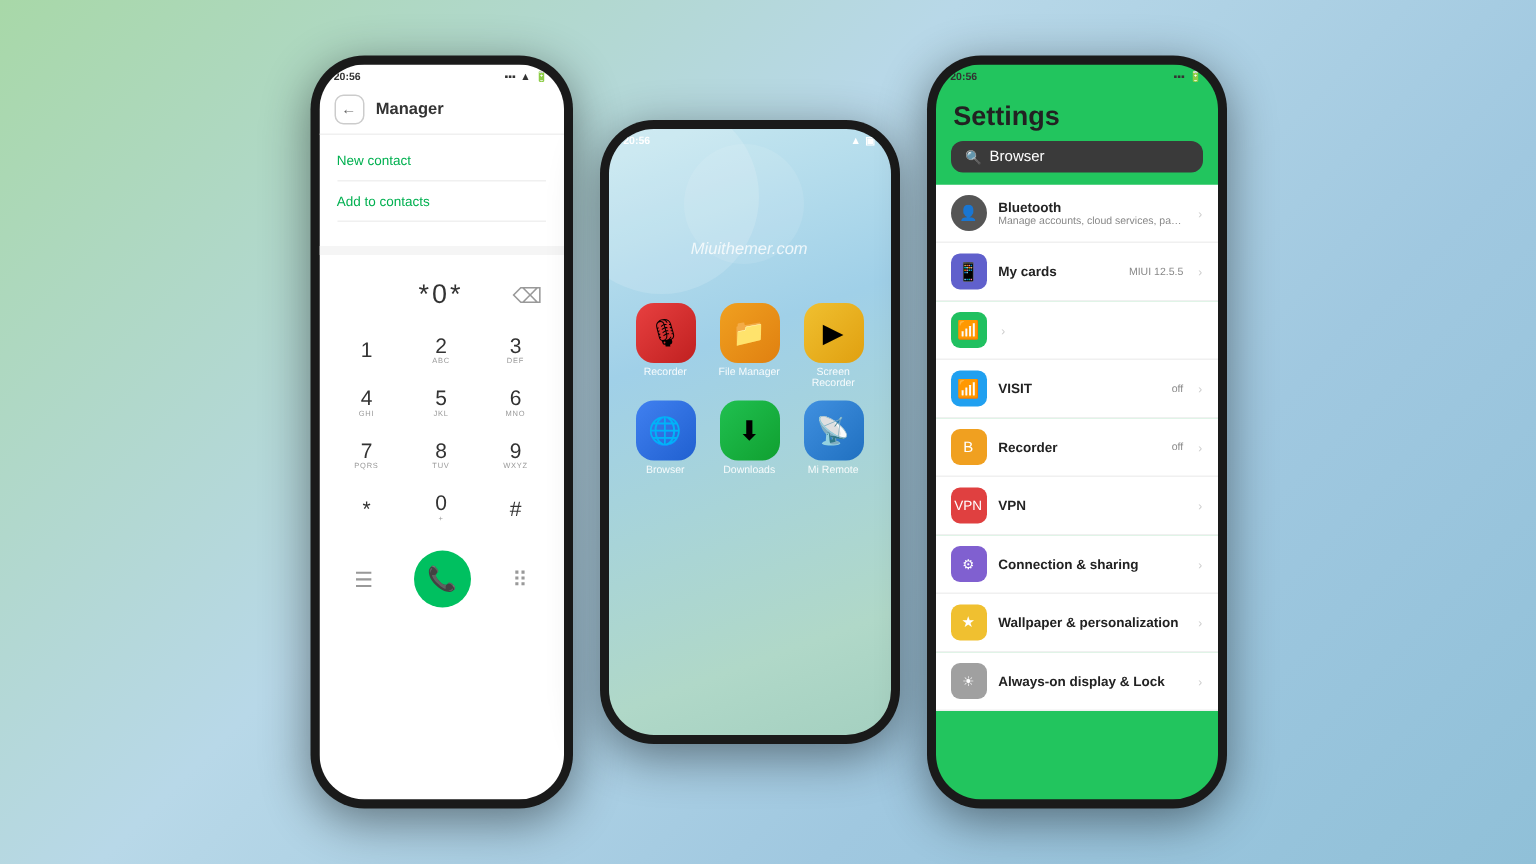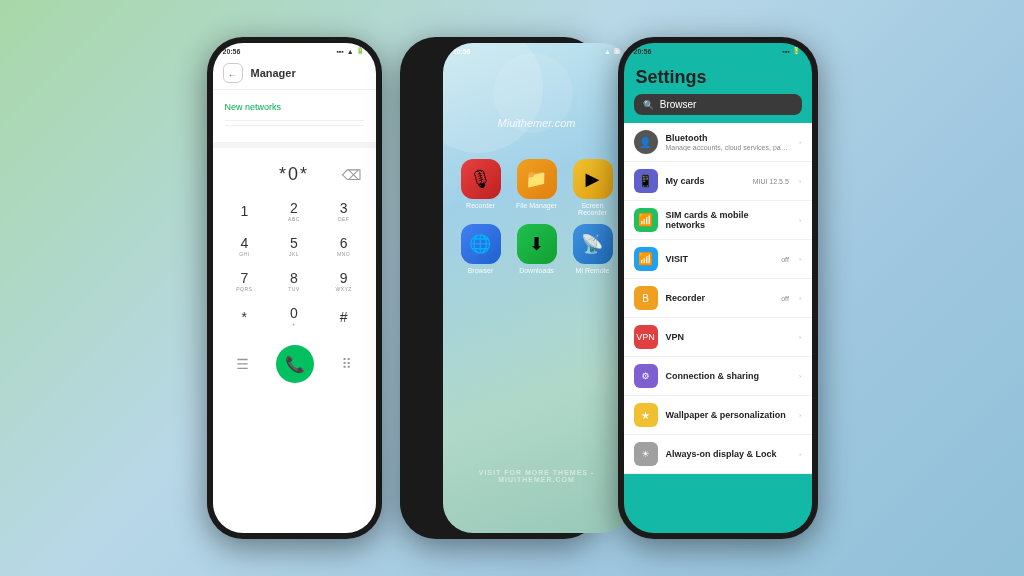--- a/index.html
+++ b/index.html
@@ -33,31 +33,31 @@
       position: relative;
     }
 
     
     .phone1 { width: 175px; }
     .phone1 .phone-inner { width: 163px; height: 490px; }
     .phone1 .phone-screen { width: 163px; height: 490px; }
 
     
     .phone2 { width: 200px; }
-    .phone2 .phone-inner { width: 188px; height: 490px; margin-left: 37px; }
+    .phone2 .phone-inner { width: 188px; height: 404px; }
     .phone2 .phone-screen {
       width: 188px;
       height: 490px;
       background: linear-gradient(160deg, #c8e8f0 0%, #a0d0e8 30%, #b0d8c8 70%, #98c8b8 100%);
     }
 
     
     .phone3 { width: 200px; }
     .phone3 .phone-inner { width: 188px; height: 490px; }
-    .phone3 .phone-screen { width: 188px; height: 490px; background: #14b8a6; }
+    .phone3 .phone-screen { width: 188px; height: 490px; background: #22c55e; }
 
     
     .status-bar {
       display: flex;
       justify-content: space-between;
       align-items: center;
       padding: 4px 10px 2px;
       font-size: 7px;
       font-weight: 600;
       background: transparent;
@@ -255,22 +255,23 @@
       </div>
 
       <div class="recents-header">
         <div class="back-btn">
           <span>←</span>
         </div>
         <span class="recents-title">Manager</span>
       </div>
 
       <div class="recents-actions">
-        <div class="recents-action-item">New networks</div>
+        <div class="recents-action-item">New contact</div>
         <div class="divider"></div>
+        <div class="recents-action-item">Add to contacts</div>
         <div class="divider"></div>
       </div>
 
       <div class="divider" style="height:6px; background:#f5f5f5;"></div>
 
       <div class="dial-display">
         <span class="dial-number">*0*</span>
         <span class="backspace-btn">⌫</span>
       </div>
 
@@ -415,23 +416,20 @@
           <div class="settings-icon icon-device" style="color:#fff;">📱</div>
           <div class="settings-item-info">
             <div class="settings-item-label">My cards</div>
           </div>
           <span class="settings-item-badge">MIUI 12.5.5</span>
           <span class="settings-chevron">›</span>
         </div>
 
         <div class="settings-item">
           <div class="settings-icon icon-sim" style="color:#fff;">📶</div>
-          <div class="settings-item-info">
-            <div class="settings-item-label">SIM cards &amp; mobile networks</div>
-          </div>
           <span class="settings-chevron">›</span>
         </div>
 
         <div class="settings-item">
           <div class="settings-icon icon-wlan" style="color:#fff;">📶</div>
           <div class="settings-item-info">
             <div class="settings-item-label">VISIT</div>
           </div>
           <span class="settings-status">off</span>
           <span class="settings-chevron">›</span>

